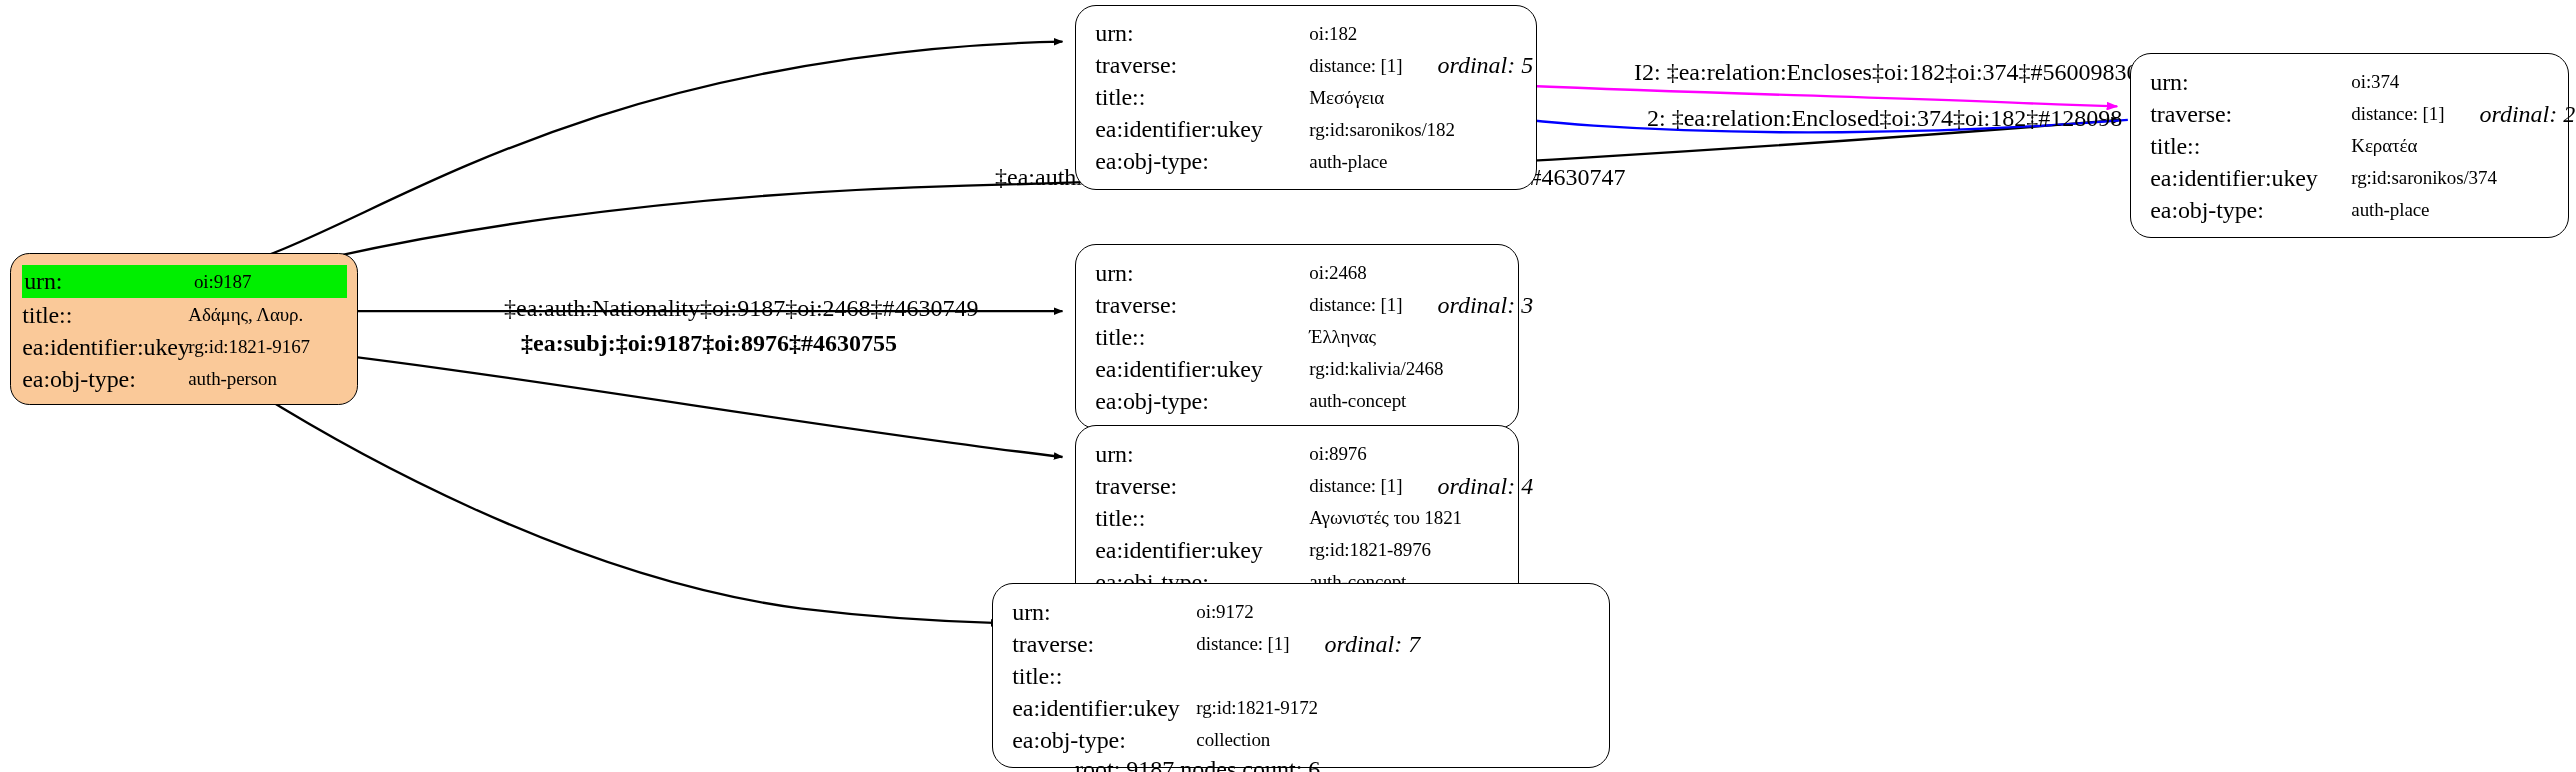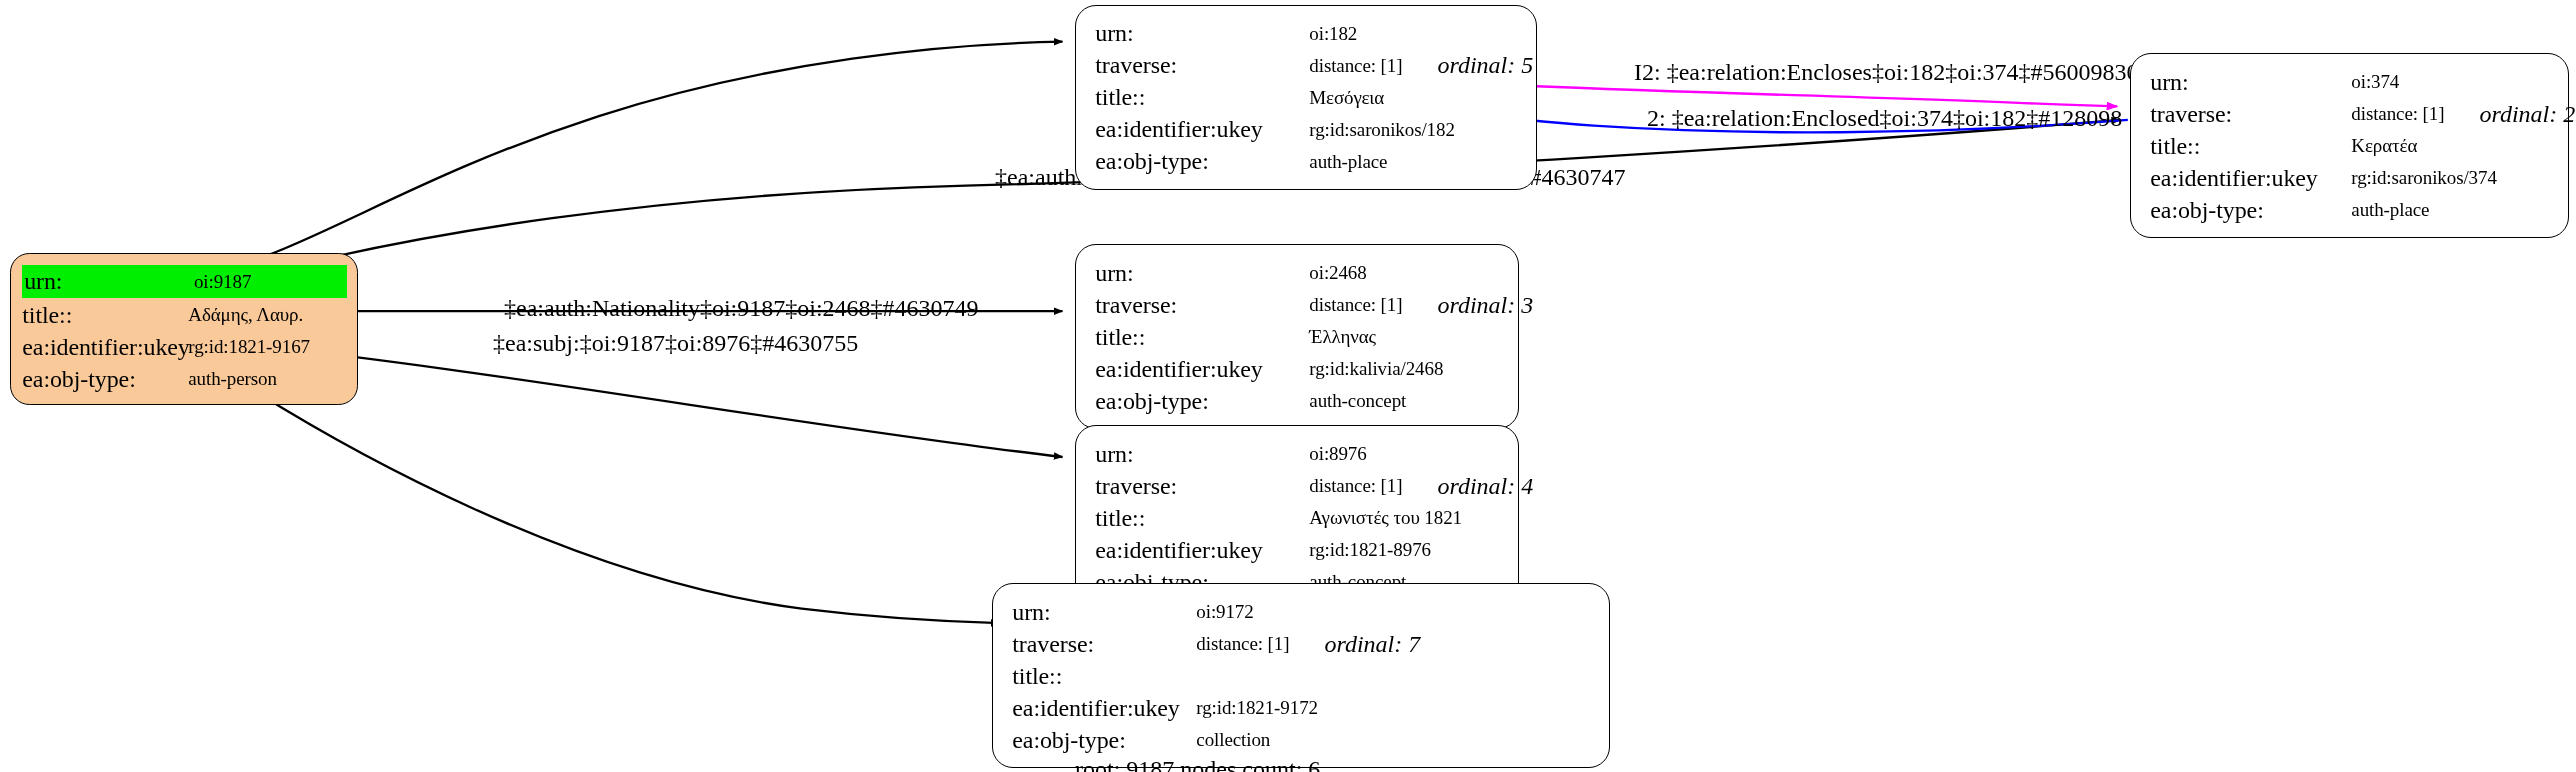--- a/index.html
+++ b/index.html
@@ -125,21 +125,21 @@
 
 
   <div class="elabel" style="left:1634px; top:60px;">I2: ‡ea:relation:Encloses‡oi:182‡oi:374‡#56009830</div>
 
   <div class="elabel" style="left:1647px; top:106px;">2: ‡ea:relation:Enclosed‡oi:374‡oi:182‡#128098</div>
 
   <div class="elabel" style="left:995px; top:165px;">‡ea:authAssociated:OtherPlace_Place‡oi:9187‡oi:374‡#4630747</div>
 
   <div class="elabel" style="left:464px; top:296px;margin-left:40px;">‡ea:auth:Nationality‡oi:9187‡oi:2468‡#4630749</div>
 
-  <div class="elabel" style="left:493px; top:331px;">‡ea:subj:‡oi:9187‡oi:8976‡#4630755</div>
+  <div class="elabel" style="left:521px; top:331px;font-weight:bold;">‡ea:subj:‡oi:9187‡oi:8976‡#4630755</div>
 
 
   <div class="node root" style="left:9.7px; top:253px; width:348px;">
     <div class="row hl">
       <span class="k w-key" style="width:166px;flex:0 0 166px;">urn:</span>
       <span class="v" style="display:inline-block;min-width:151px;">oi:9187</span>
     </div>
     <div class="row">
       <span class="k" style="width:166px;flex:0 0 166px;">title::</span>
       <span class="v">Αδάμης, Λαυρ.</span>

